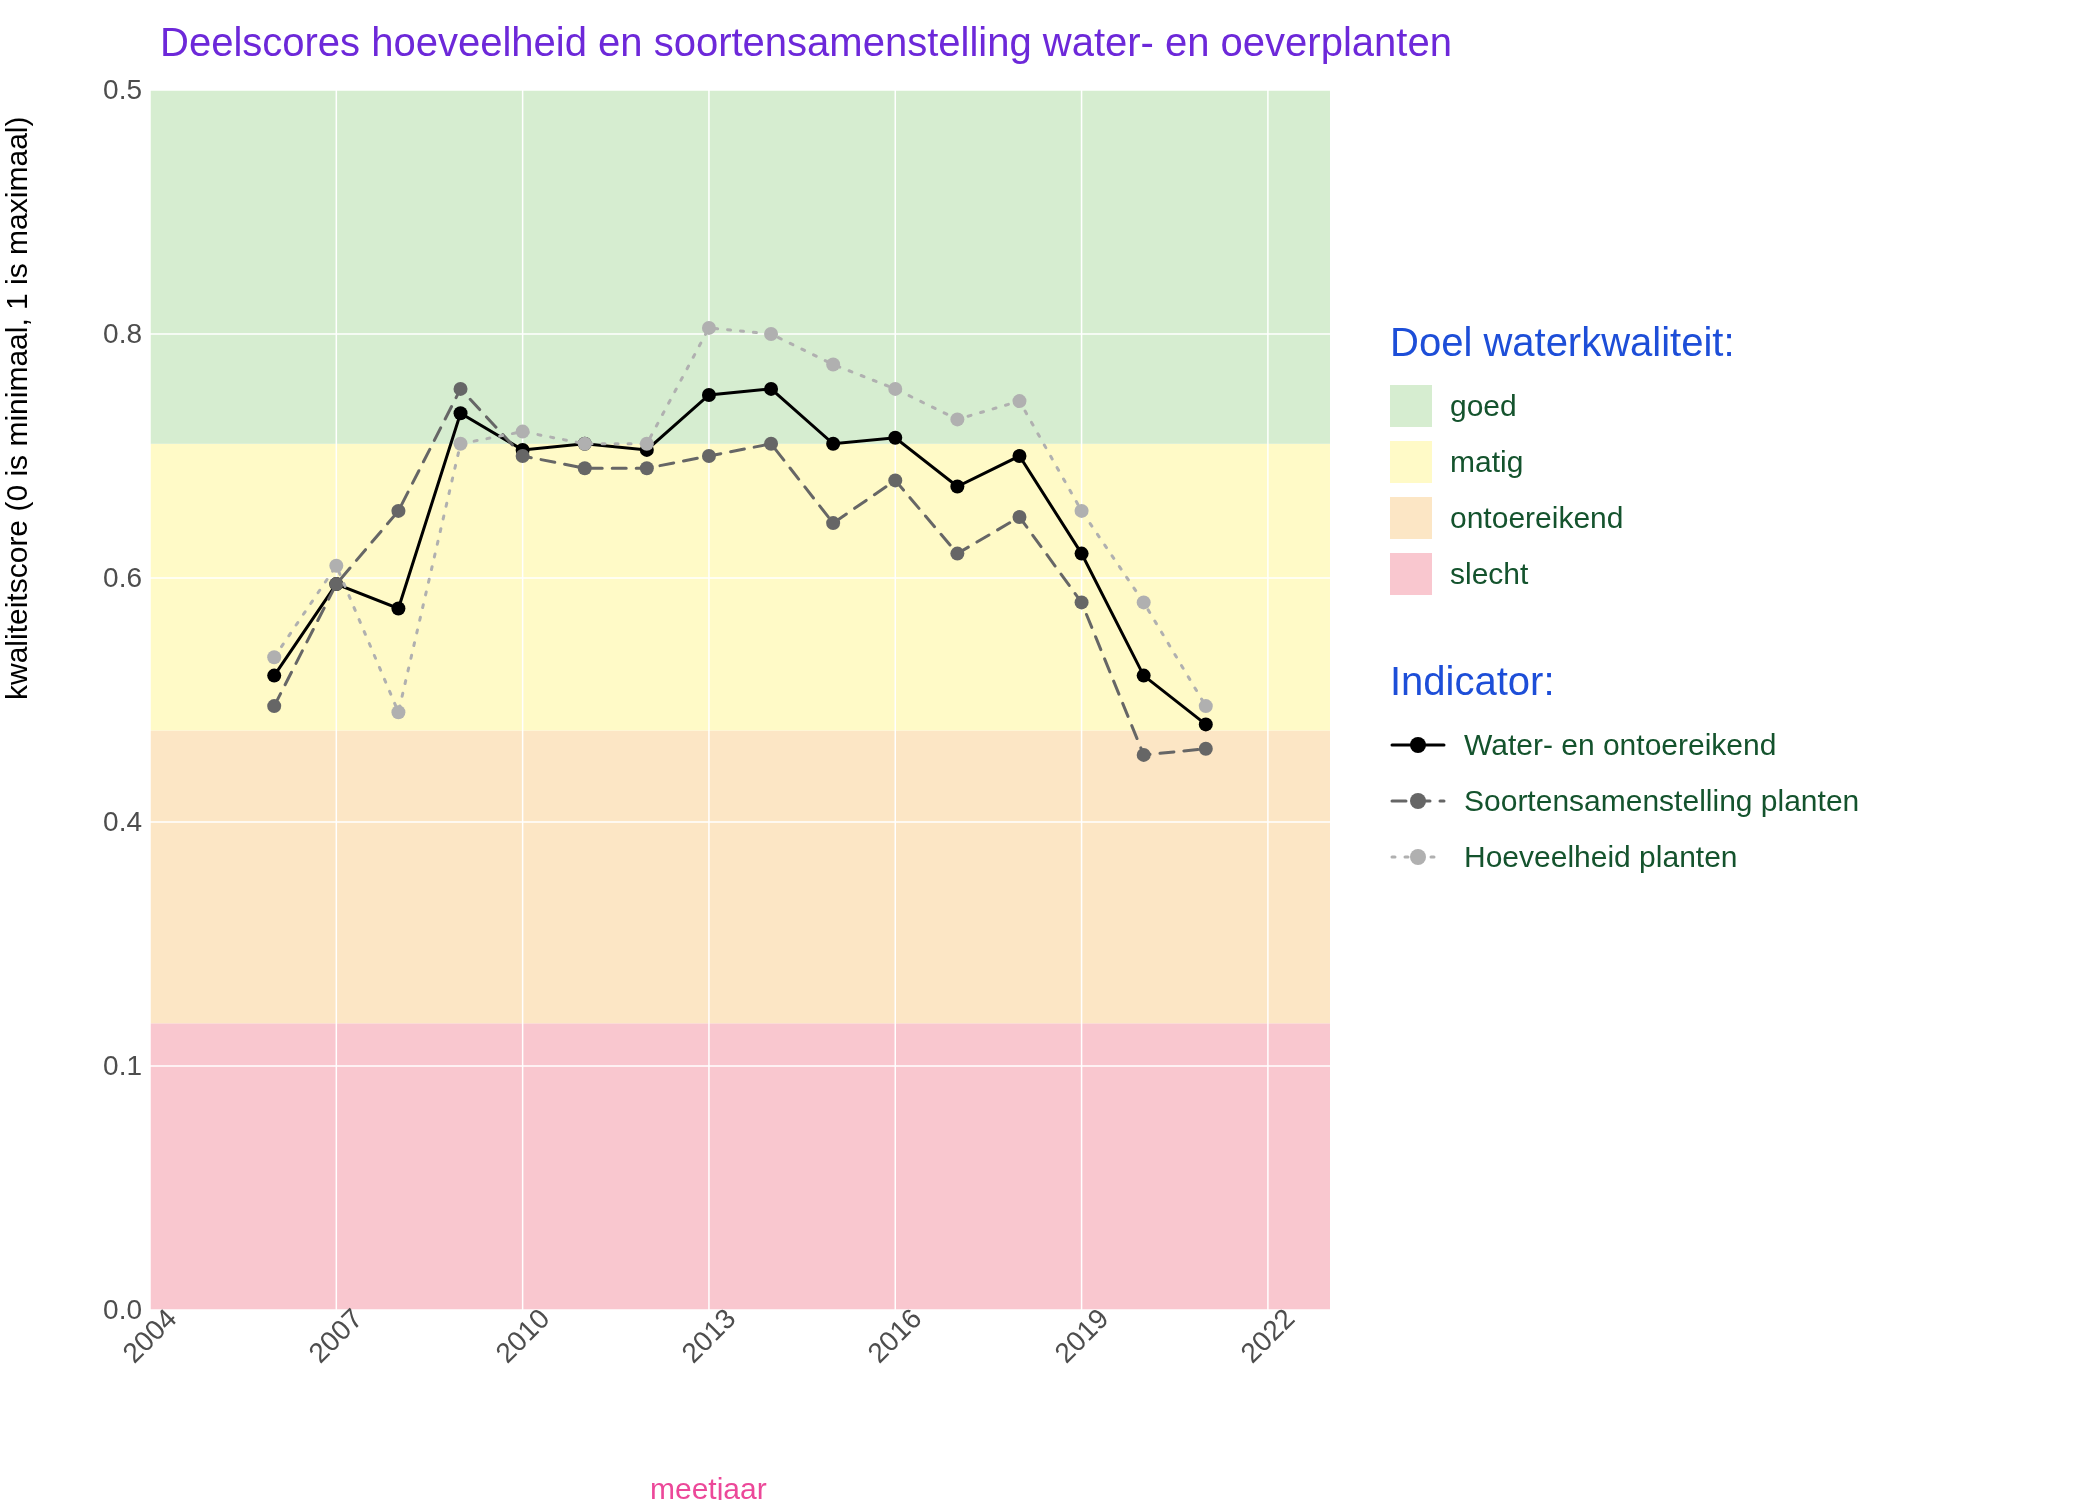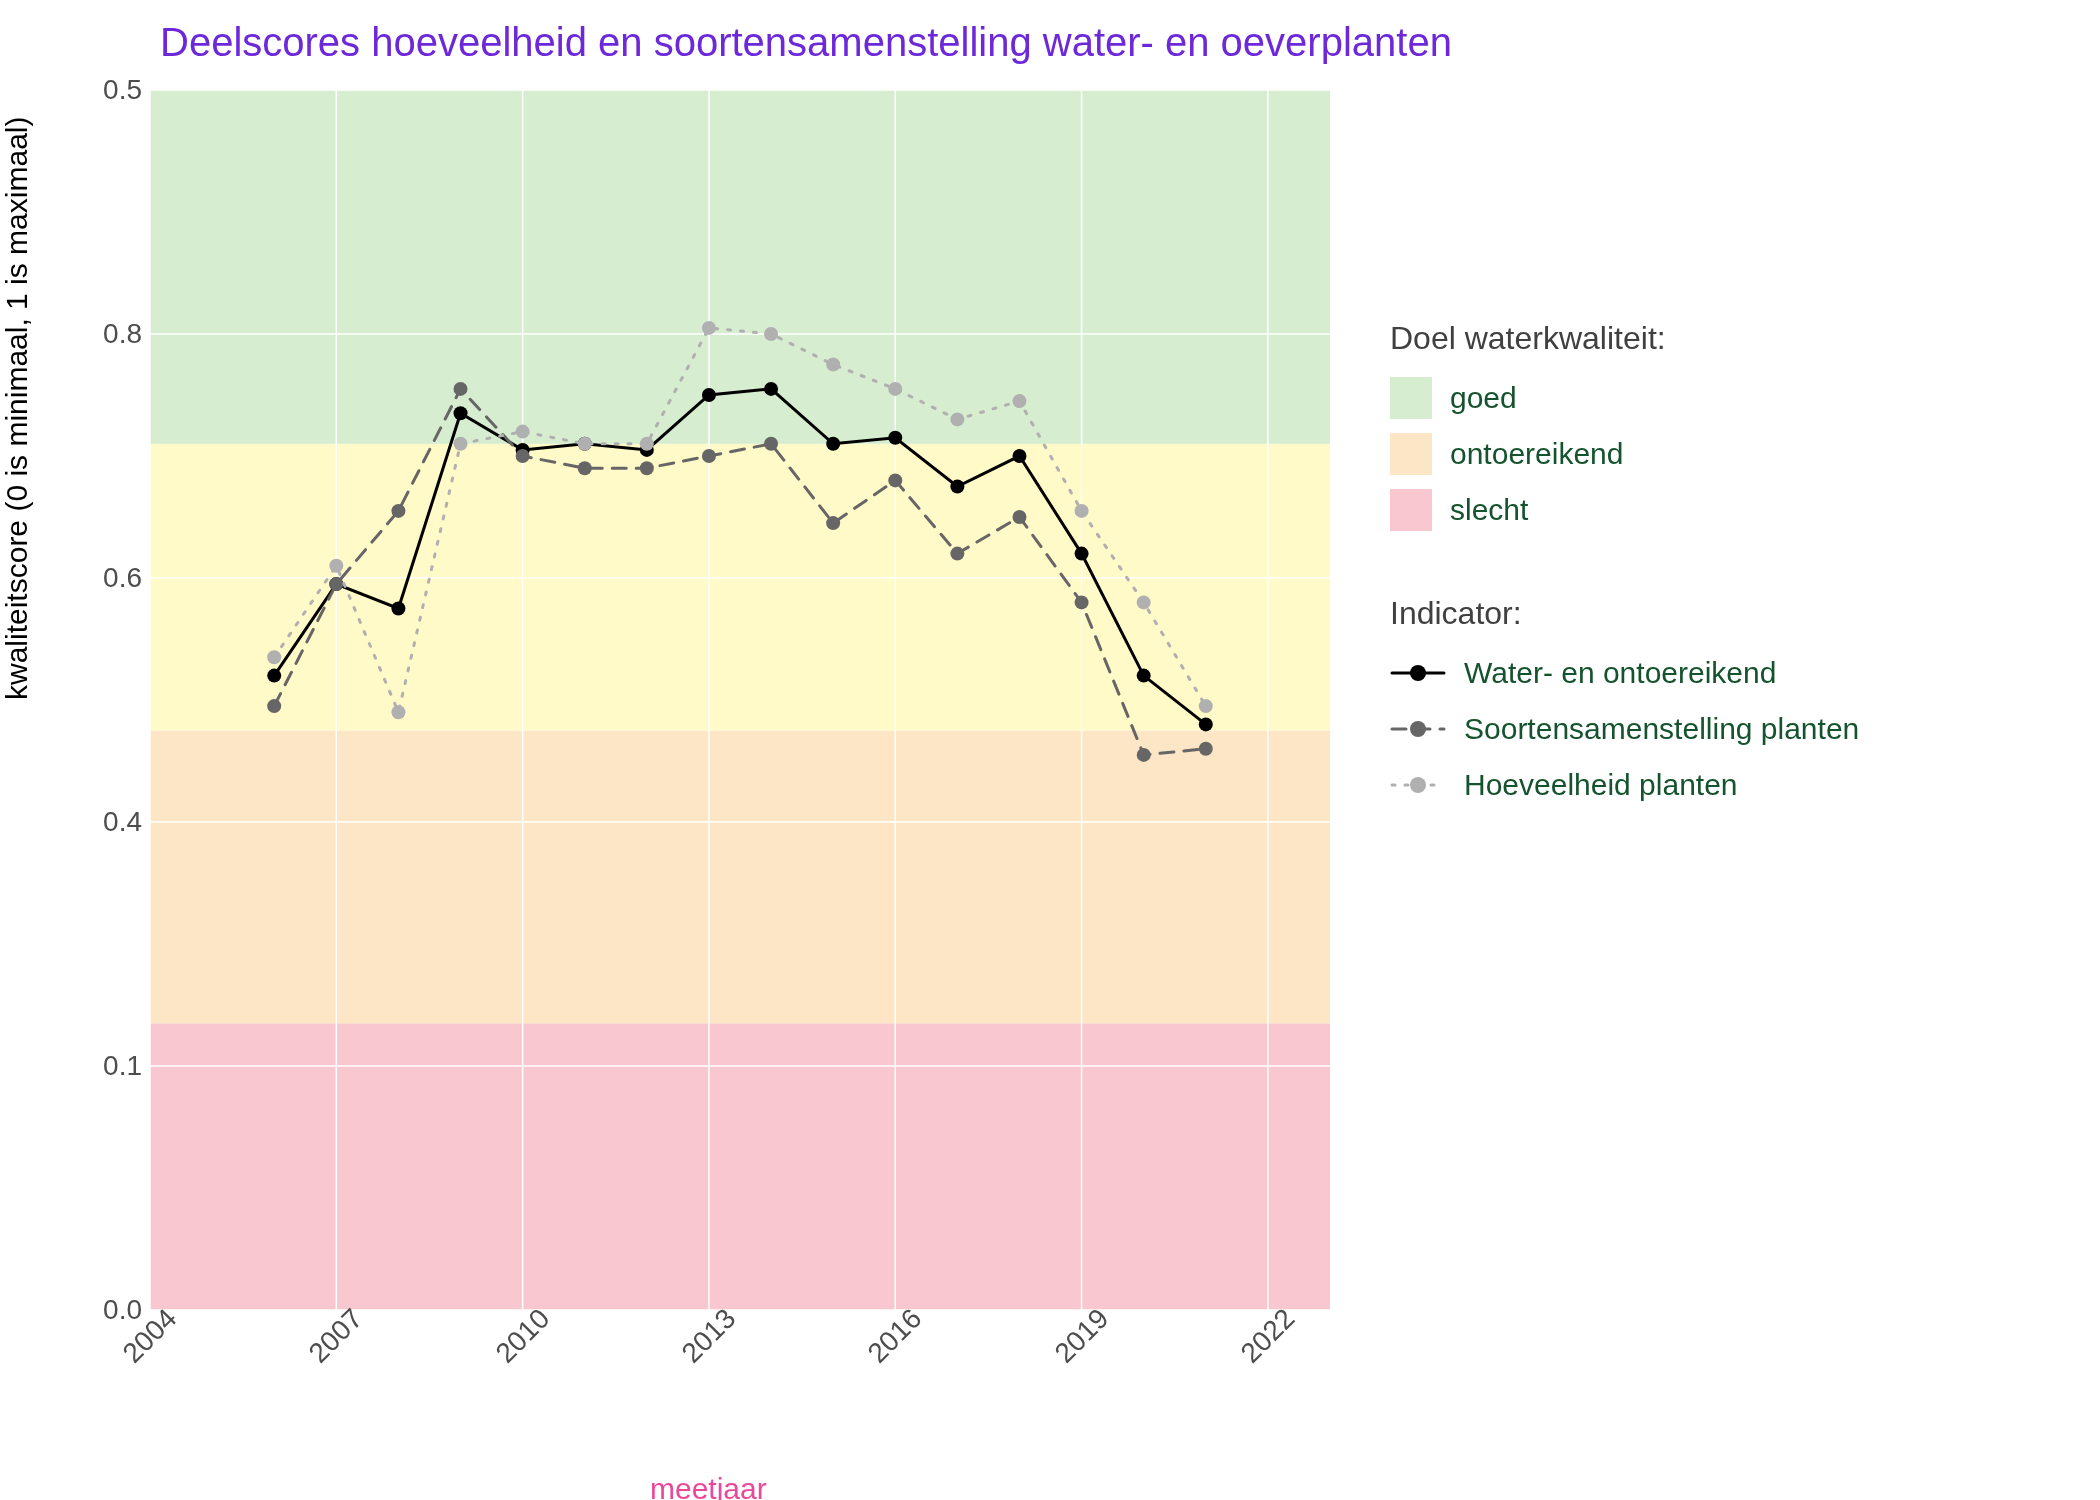--- a/index.html
+++ b/index.html
@@ -81,22 +81,22 @@
     font-size: 30px;
     color: #ec4899;
   }
   .legend {
     position: absolute;
     top: 300px;
     left: 1380px;
     width: 680px;
   }
   .legend-title {
-    font-size: 32px;
-    color: #404040;
+    font-size: 40px;
+    color: #1d4ed8;
     margin-bottom: 20px;
   }
   .legend-item {
     display: flex;
     align-items: center;
     margin-bottom: 14px;
   }
   .legend-swatch {
     width: 42px;
     height: 42px;
@@ -223,20 +223,24 @@
   <div class="x-label">meetjaar</div>
 
   <div class="legend">
     <div class="legend-title">Doel waterkwaliteit:</div>
     <div id="legend-bands">
         <div class="legend-item">
           <div class="legend-swatch" style="background: rgb(214, 237, 208);"></div>
           <div class="legend-label">goed</div>
         </div>
         <div class="legend-item">
+          <div class="legend-swatch" style="background: rgb(255, 250, 199);"></div>
+          <div class="legend-label">matig</div>
+        </div>
+        <div class="legend-item">
           <div class="legend-swatch" style="background: rgb(252, 230, 197);"></div>
           <div class="legend-label">ontoereikend</div>
         </div>
         <div class="legend-item">
           <div class="legend-swatch" style="background: rgb(249, 199, 207);"></div>
           <div class="legend-label">slecht</div>
         </div>
       </div>
     <div class="legend-gap"></div>
     <div class="legend-title">Indicator:</div>

